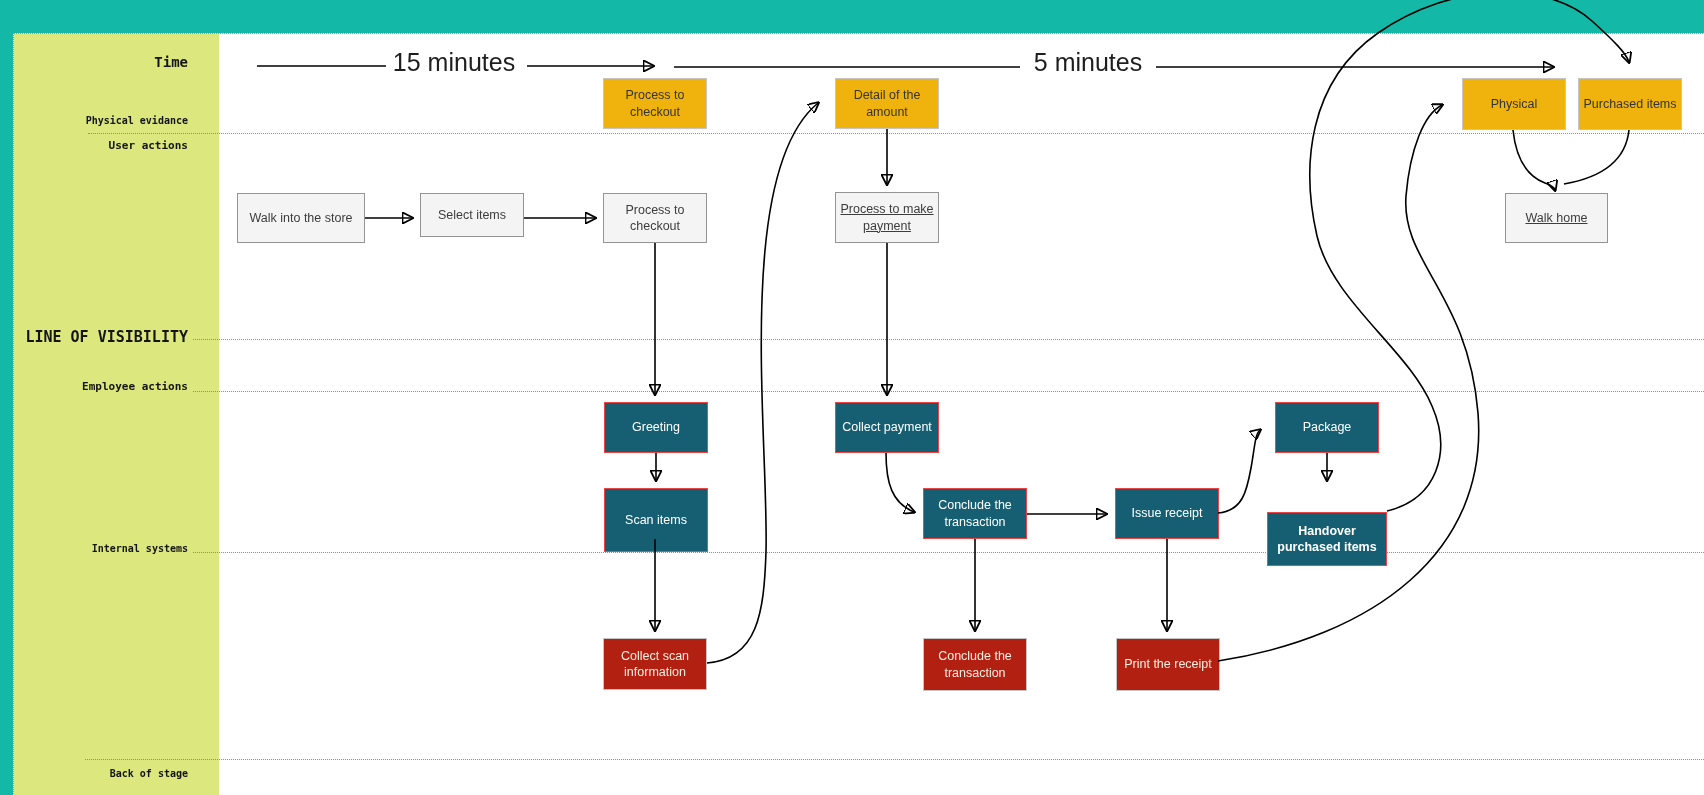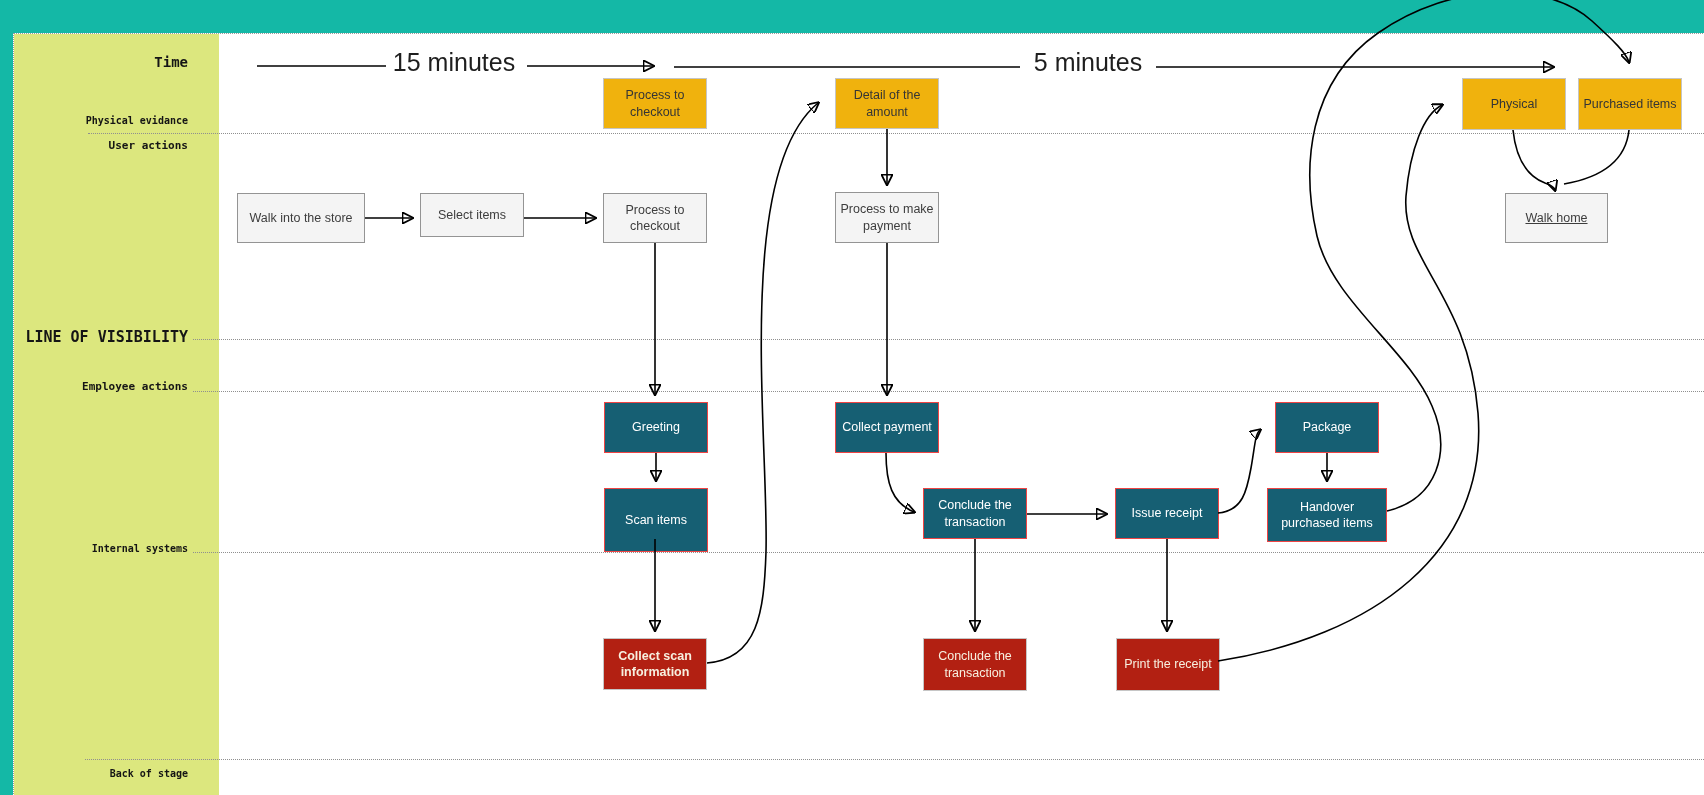--- a/index.html
+++ b/index.html
@@ -84,21 +84,21 @@
       </div>
       <div class="node white" style="left: 237px; top: 193px; width: 128px; height: 50px;">
         <span>Walk into the store</span>
       </div>
       <div class="node white" style="left: 420px; top: 193px; width: 104px; height: 44px;">
         <span>Select items</span>
       </div>
       <div class="node white" style="left: 603px; top: 193px; width: 104px; height: 50px;">
         <span>Process to checkout</span>
       </div>
-      <div class="node white" style="left: 835px; top: 192px; width: 104px; height: 51px;">
+      <div class="node white" style="left: 835px; top: 192px; width: 104px; height: 51px; text-decoration: underline;">
         <span>Process to make payment</span>
       </div>
       <div class="node white" style="left: 1505px; top: 193px; width: 103px; height: 50px; text-decoration: underline;">
         <span>Walk home</span>
       </div>
       <div class="node teal" style="left: 604px; top: 402px; width: 104px; height: 51px;">
         <span>Greeting</span>
       </div>
       <div class="node teal" style="left: 604px; top: 488px; width: 104px; height: 64px;">
         <span>Scan items</span>
@@ -108,24 +108,24 @@
       </div>
       <div class="node teal" style="left: 923px; top: 488px; width: 104px; height: 51px;">
         <span>Conclude the transaction</span>
       </div>
       <div class="node teal" style="left: 1115px; top: 488px; width: 104px; height: 51px;">
         <span>Issue receipt</span>
       </div>
       <div class="node teal" style="left: 1275px; top: 402px; width: 104px; height: 51px;">
         <span>Package</span>
       </div>
-      <div class="node teal" style="left: 1267px; top: 488px; width: 120px; height: 54px;">
+      <div class="node teal" style="left: 1267px; top: 512px; width: 120px; height: 54px; font-weight: bold;">
         <span>Handover purchased items</span>
       </div>
-      <div class="node red" style="left: 603px; top: 638px; width: 104px; height: 52px; font-weight: bold;">
+      <div class="node red" style="left: 603px; top: 638px; width: 104px; height: 52px;">
         <span>Collect scan information</span>
       </div>
       <div class="node red" style="left: 923px; top: 638px; width: 104px; height: 53px;">
         <span>Conclude the transaction</span>
       </div>
       <div class="node red" style="left: 1116px; top: 638px; width: 104px; height: 53px;">
         <span>Print the receipt</span>
       </div>
     </div>
 

